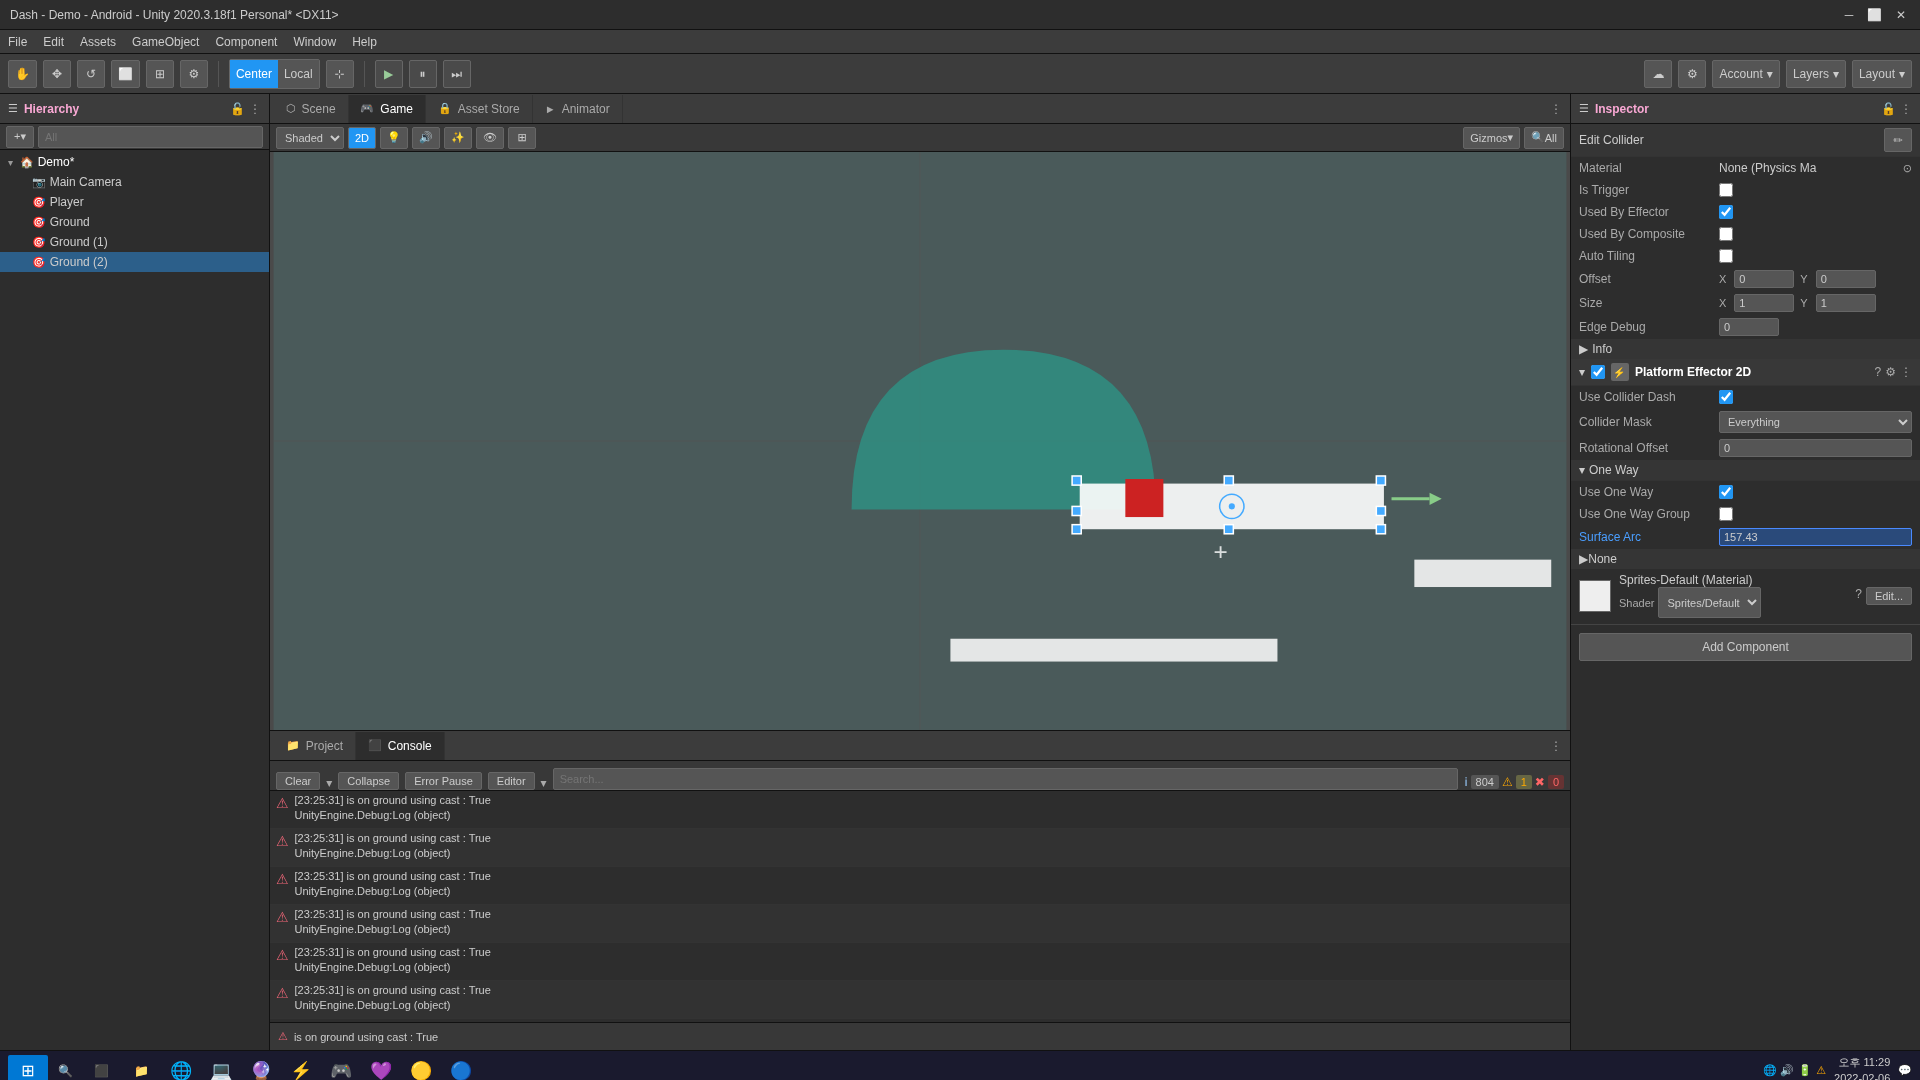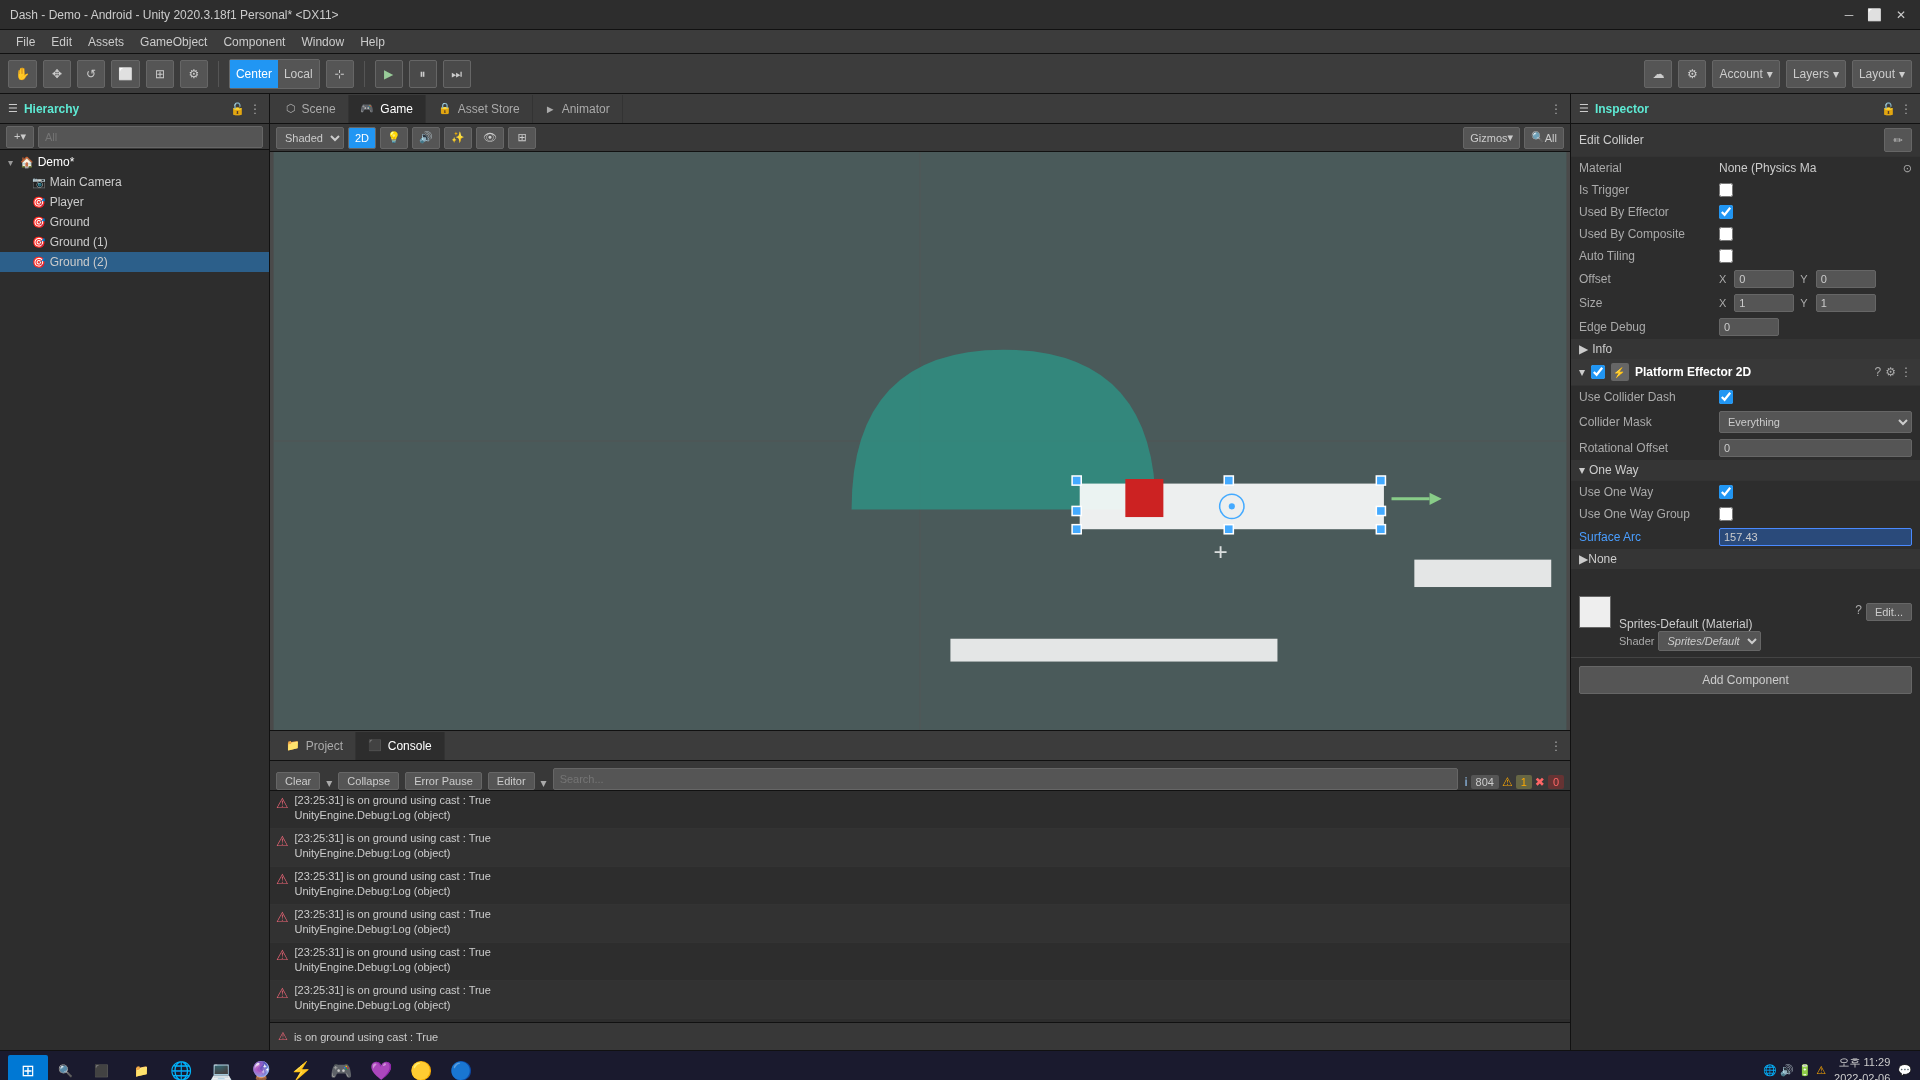--- a/index.html
+++ b/index.html
@@ -5,42 +5,42 @@
     * { box-sizing: border-box; margin: 0; padding: 0; }
     body { font-family: 'Segoe UI', Arial, sans-serif; font-size: 12px; background: #1e1e1e; color: #ccc; overflow: hidden; width: 1920px; height: 1080px; }
 
     
     #title-bar { height: 30px; background: #2d2d2d; display: flex; align-items: center; justify-content: space-between; padding: 0 10px; border-bottom: 1px solid #111; }
     #title-bar .title { color: #ccc; font-size: 12px; }
     #title-bar .win-controls { display: flex; gap: 8px; }
     #title-bar .win-btn { width: 18px; height: 18px; display: flex; align-items: center; justify-content: center; cursor: pointer; color: #ccc; font-size: 12px; }
 
     
-    #menu-bar { height: 24px; background: #3c3c3c; display: flex; align-items: center; padding: 0 8px; border-bottom: 1px solid #111; }
+    #menu-bar { height: 24px; background: #3c3c3c; display: flex; align-items: center; padding: 0 0; border-bottom: 1px solid #111; }
     #menu-bar .menu-item { padding: 2px 8px; color: #ccc; cursor: pointer; font-size: 12px; }
 
     
     #toolbar { height: 40px; background: #3c3c3c; display: flex; align-items: center; padding: 0 8px; gap: 6px; border-bottom: 1px solid #111; }
     .toolbar-btn { height: 28px; min-width: 28px; background: #555; border: 1px solid #666; color: #ccc; cursor: pointer; display: flex; align-items: center; justify-content: center; font-size: 12px; padding: 0 6px; border-radius: 2px; }
     .toolbar-sep { width: 1px; height: 26px; background: #555; margin: 0 4px; }
     .toolbar-group { display: flex; align-items: center; background: #555; border: 1px solid #666; border-radius: 2px; }
     .toolbar-group .toolbar-btn { border: none; border-radius: 0; }
     .toolbar-group .toolbar-btn.active { background: #2196F3; color: white; }
     .play-btn { background: #4a4a4a; }
     .play-btn.play { color: #9c9; }
     .toolbar-right { margin-left: auto; display: flex; align-items: center; gap: 6px; }
     .toolbar-dropdown { display: flex; align-items: center; background: #555; border: 1px solid #666; border-radius: 2px; padding: 2px 6px; cursor: pointer; color: #ccc; height: 28px; gap: 4px; font-size: 12px; }
 
     
     #main { display: flex; height: calc(1080px - 30px - 24px - 40px - 30px); }
 
     
     #hierarchy { width: 270px; background: #2d2d2d; border-right: 1px solid #111; display: flex; flex-direction: column; }
     .panel-header { height: 30px; background: #3c3c3c; display: flex; align-items: center; padding: 0 8px; border-bottom: 1px solid #111; gap: 6px; }
-    .panel-title { font-size: 12px; color: #5eead4; font-weight: bold; }
+    .panel-title { font-size: 12px; color: #f9a8d4; font-weight: bold; }
     .panel-header-icons { margin-left: auto; display: flex; gap: 4px; }
     .hierarchy-toolbar { height: 26px; background: #383838; display: flex; align-items: center; padding: 0 6px; gap: 4px; border-bottom: 1px solid #111; }
     .search-box { background: #555; border: 1px solid #666; color: #ccc; padding: 2px 6px; font-size: 11px; border-radius: 2px; }
     .hierarchy-content { flex: 1; overflow-y: auto; padding: 2px 0; }
     .tree-item { display: flex; align-items: center; padding: 2px 8px; cursor: pointer; height: 20px; }
     .tree-item.selected { background: #2c5f8a; }
     .tree-item .indent { width: 12px; display: inline-block; }
     .tree-item .expand-icon { width: 12px; color: #999; font-size: 10px; }
     .tree-item .item-icon { margin-right: 4px; font-size: 11px; }
     .tree-item .item-label { font-size: 12px; }
@@ -92,21 +92,21 @@
     .comp-icon { width: 18px; height: 18px; background: #666; border-radius: 2px; display: flex; align-items: center; justify-content: center; font-size: 10px; color: #fff; flex-shrink: 0; }
     .comp-title { font-size: 12px; color: #fff; font-weight: bold; flex: 1; }
     .comp-actions { display: flex; gap: 4px; }
     .comp-action-btn { color: #aaa; cursor: pointer; font-size: 12px; }
     .section-header { display: flex; align-items: center; padding: 3px 8px; background: #353535; cursor: pointer; }
     .section-title { font-size: 12px; color: #ccc; flex: 1; }
     .select-dropdown { background: #555; border: 1px solid #666; color: #ccc; padding: 2px 4px; font-size: 11px; border-radius: 2px; }
     .add-component-btn { margin: 8px; padding: 6px; background: #555; border: 1px solid #666; color: #ccc; text-align: center; cursor: pointer; border-radius: 2px; font-size: 12px; }
     .material-row { display: flex; align-items: center; padding: 4px 8px; gap: 8px; }
     .material-thumb { width: 32px; height: 32px; background: #eee; border: 1px solid #666; flex-shrink: 0; }
-    .material-info { flex: 1; margin-top: 44px; }
+    .material-info { flex: 1; }
     .material-name { font-size: 12px; color: #ccc; }
     .material-shader { font-size: 11px; color: #aaa; display: flex; align-items: center; gap: 4px; }
     .edit-btn { padding: 2px 8px; background: #555; border: 1px solid #666; color: #ccc; font-size: 11px; cursor: pointer; border-radius: 2px; }
 
     
     #taskbar { height: 40px; background: #1a1a2e; display: flex; align-items: center; padding: 0 8px; border-top: 1px solid #111; }
     .taskbar-start { width: 40px; height: 32px; background: #0078d4; display: flex; align-items: center; justify-content: center; cursor: pointer; border-radius: 2px; }
     .taskbar-search { width: 36px; height: 32px; display: flex; align-items: center; justify-content: center; cursor: pointer; color: #ccc; }
     .taskbar-apps { display: flex; align-items: center; gap: 4px; margin-left: 4px; }
     .taskbar-app { width: 36px; height: 36px; display: flex; align-items: center; justify-content: center; cursor: pointer; border-radius: 2px; }
@@ -530,21 +530,21 @@
         <span>▶</span>
         <span class="section-title">None</span>
       </div>
 
       <div class="material-row">
         <div class="material-thumb"></div>
         <div class="material-info">
           <div class="material-name">Sprites-Default (Material)</div>
           <div class="material-shader">
             <span>Shader</span>
-            <select class="select-dropdown" style="height:20px; font-size:11px;font-style:italic;">
+            <select class="select-dropdown" style="height:31px; font-size:11px;">
               <option>Sprites/Default</option>
             </select>
           </div>
         </div>
         <div class="comp-actions">
           <span class="comp-action-btn">?</span>
           <button class="edit-btn">Edit...</button>
         </div>
       </div>
 

